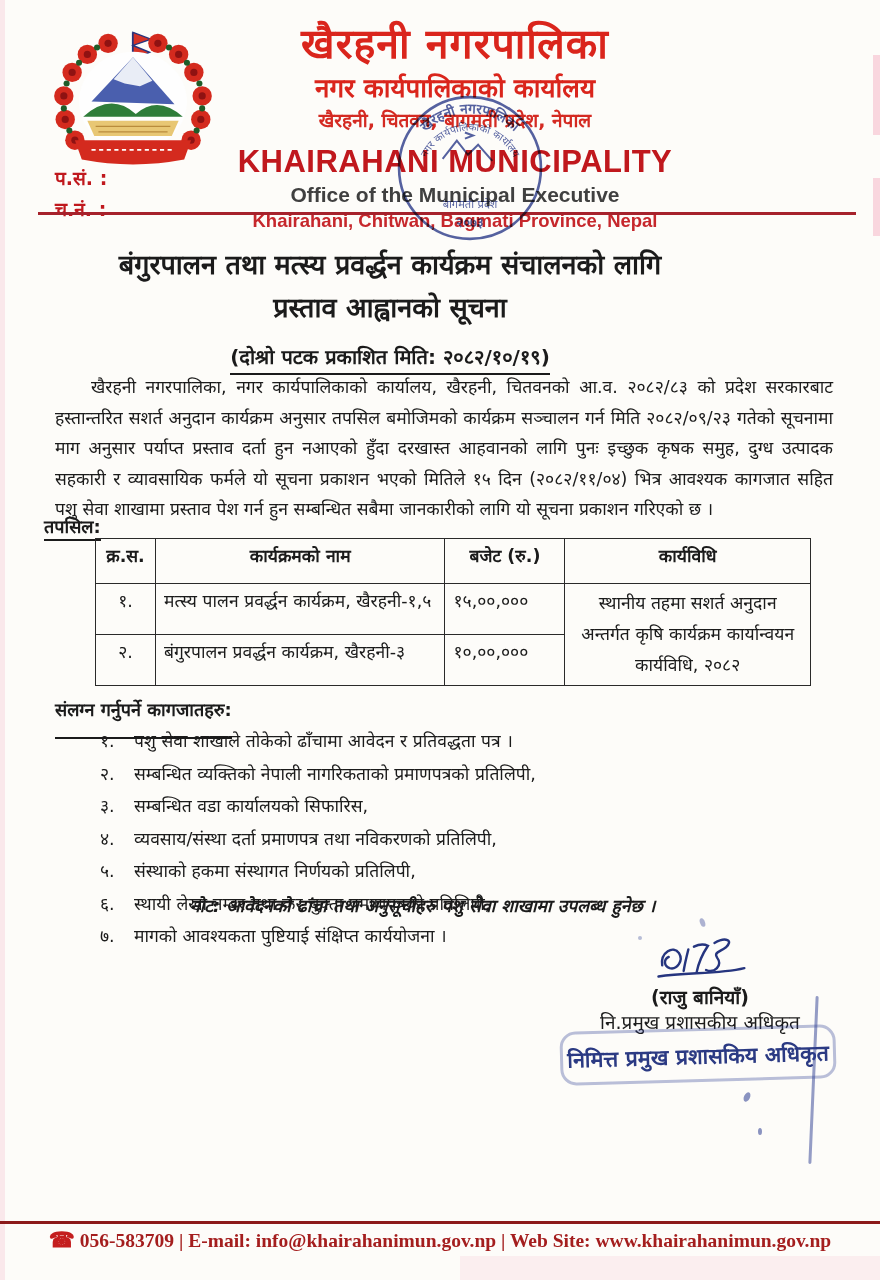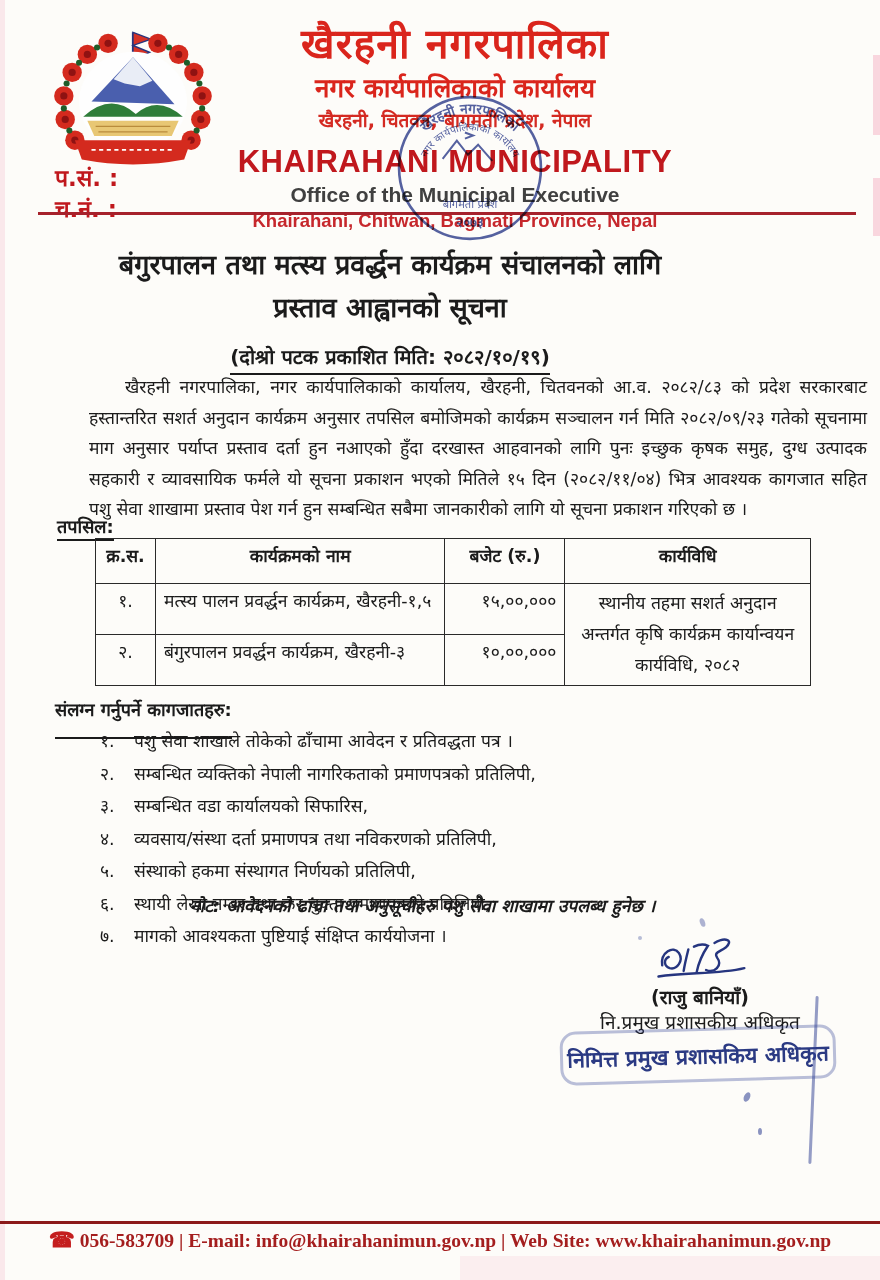--- a/index.html
+++ b/index.html
@@ -12,43 +12,43 @@
   
   .emblem { position:absolute; left:50px; top:26px; width:166px; height:162px; }
   .hdr-center { position:absolute; left:215px; top:18px; width:480px; text-align:center; }
   .np-muni  { font-size:41px; font-weight:bold; color:#da251c; line-height:52px; letter-spacing:1px; }
   .np-office{ font-size:26px; font-weight:bold; color:#da251c; line-height:36px; }
   .np-addr  { font-size:19px; font-weight:bold; color:#d42a22; line-height:28px; }
   .en-muni  { font-size:31px; font-weight:bold; color:#c0181d; line-height:40px; margin-top:8px; letter-spacing:0.5px;
               font-family:"Liberation Sans", sans-serif; }
   .en-office{ font-size:21px; font-weight:bold; color:#404040; line-height:26px; font-family:"Liberation Sans", sans-serif; }
   .en-addr  { font-size:18.5px; font-weight:bold; color:#c6272c; line-height:26px; font-family:"Liberation Sans", sans-serif; }
-  .refs { position:absolute; left:55px; top:163px; color:#c0181d; font-weight:bold; font-size:23px; line-height:31px; }
+  .refs { position:absolute; left:55px; top:163px; color:#c0181d; font-weight:bold; font-size:19px; line-height:31px; }
   .hrule { position:absolute; left:38px; top:212px; width:818px; height:2.5px; background:#a6222c; }
   .hdr-stamp { position:absolute; left:394px; top:92px; width:152px; height:152px;
                opacity:.8; mix-blend-mode:multiply; z-index:5; }
   
   .title-block { position:absolute; left:0; top:244px; width:780px; text-align:center; }
   .title-l1 { font-size:27px; font-weight:bold; line-height:42px; }
   .title-l2 { font-size:27px; font-weight:bold; line-height:44px; }
   .title-date { display:inline-block; font-size:20px; font-weight:bold; line-height:30px; margin-top:12px;
                 border-bottom:2px solid #1b1b1b; padding-bottom:1px; }
   
   .body-par { position:absolute; left:55px; top:372px; width:778px; font-size:17.5px; line-height:30.5px;
-              text-align:justify; text-indent:36px;margin-left:34px; }
-  
-  .tbl-caption { position:absolute; left:57px; top:514px; font-size:18px; font-weight:bold;
+              text-align:justify; text-indent:36px; }
+  
+  .tbl-caption { position:absolute; left:44px; top:514px; font-size:18px; font-weight:bold;
                  border-bottom:2px solid #1b1b1b; padding-bottom:1px; }
   table.tapsil { position:absolute; left:95px; top:538px; width:716px; border-collapse:collapse;
                  font-size:17.5px; }
   table.tapsil th, table.tapsil td { border:1.6px solid #2a2a2a; padding:4px 8px; }
   table.tapsil th { font-weight:bold; text-align:center; height:45px; vertical-align:top; }
   td.c-sn  { width:60px;  text-align:center; vertical-align:top; padding-top:10px; height:48px;}
   td.c-nm  { width:290px; text-align:left;   vertical-align:top; padding-top:10px; }
-  td.c-bg  { width:120px; text-align:right; vertical-align:top; padding-top:10px;margin-top:24px; }
+  td.c-bg  { width:120px; text-align:left; vertical-align:top; padding-top:10px;margin-top:24px; }
   td.c-pr  { width:246px; text-align:center; vertical-align:middle; line-height:31px; }
   
   .docs-head { position:absolute; left:55px; top:697px; font-size:18px; font-weight:bold;
                border-bottom:2px solid #1b1b1b; padding-bottom:16px; }
   .docs-list { position:absolute; left:100px; top:725px; width:640px; font-size:17.5px; }
   .doc-item { display:flex; line-height:32.5px; }
   .doc-num { width:34px; }
   .docs-note { position:absolute; left:190px; top:893px; font-size:17.5px; font-weight:bold; font-style:italic; }
   
   .sig-svg { position:absolute; left:648px; top:928px; width:118px; height:56px; }

